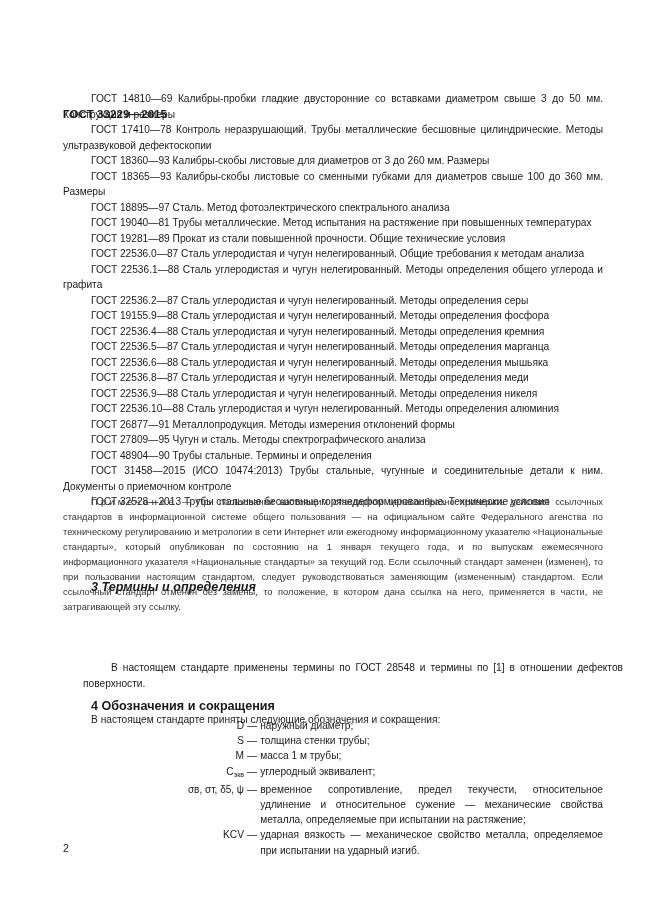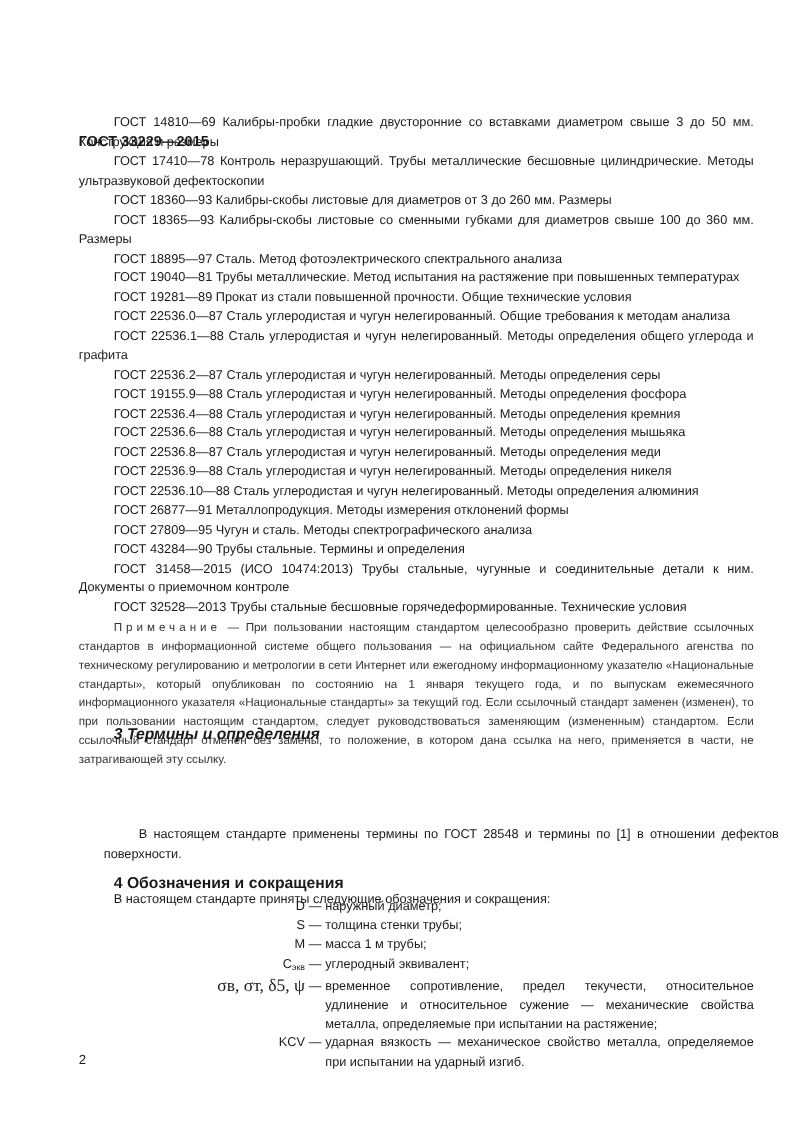--- a/index.html
+++ b/index.html
@@ -14,21 +14,21 @@
   .sec { position:absolute; left:28px; font-weight:bold; font-size:12.6px; }
   .sec3 { top:580px;font-style:italic; }
   .sec4 { top:667px;margin-top:32px; }
   .para3 { position:absolute; top:660px; left:0; width:540px; font-size:10.2px; line-height:15.5px;margin-left:20px; }
   .para4 { position:absolute; top:714px; left:28px; font-size:10.2px; }
   .syms { position:absolute; top:718px; left:0; width:540px; font-size:10.2px; line-height:15.2px; }
   .sym-row { display:flex; }
   .sym-key { width:181px; text-align:right; flex:none; white-space:nowrap; }
   .sym-dash { flex:none; padding:0 3px; }
   .sym-val { flex:1; text-align:justify; }
-  .greek { font-family:Liberation Serif, serif; font-size:14px; }
+  .greek { font-family:Liberation Sans, sans-serif; font-size:10px; }
   sub { font-size:7px; vertical-align:-2px; }
   .pgnum { position:absolute; top:842px; left:0; font-size:10.5px; }
 </style>
 </head>
 <body>
 
 <div class="page">
   <div class="hdr">ГОСТ 33229—2015</div>
 
   <div class="refs">
@@ -37,27 +37,28 @@
     <p class="p">ГОСТ 18360—93 Калибры-скобы листовые для диаметров от 3 до 260 мм. Размеры</p>
     <p class="p">ГОСТ 18365—93 Калибры-скобы листовые со сменными губками для диаметров свыше 100 до 360 мм. Размеры</p>
     <p class="p">ГОСТ 18895—97 Сталь. Метод фотоэлектрического спектрального анализа</p>
     <p class="p">ГОСТ 19040—81 Трубы металлические. Метод испытания на растяжение при повышенных температурах</p>
     <p class="p">ГОСТ 19281—89 Прокат из стали повышенной прочности. Общие технические условия</p>
     <p class="p">ГОСТ 22536.0—87 Сталь углеродистая и чугун нелегированный. Общие требования к методам анализа</p>
     <p class="p">ГОСТ 22536.1—88 Сталь углеродистая и чугун нелегированный. Методы определения общего углерода и графита</p>
     <p class="p">ГОСТ 22536.2—87 Сталь углеродистая и чугун нелегированный. Методы определения серы</p>
     <p class="p">ГОСТ 19155.9—88 Сталь углеродистая и чугун нелегированный. Методы определения фосфора</p>
     <p class="p">ГОСТ 22536.4—88 Сталь углеродистая и чугун нелегированный. Методы определения кремния</p>
+    <p class="p">ГОСТ 22536.5—87 Сталь углеродистая и чугун нелегированный. Методы определения марганца</p>
     <p class="p">ГОСТ 22536.6—88 Сталь углеродистая и чугун нелегированный. Методы определения мышьяка</p>
     <p class="p">ГОСТ 22536.8—87 Сталь углеродистая и чугун нелегированный. Методы определения меди</p>
     <p class="p">ГОСТ 22536.9—88 Сталь углеродистая и чугун нелегированный. Методы определения никеля</p>
     <p class="p">ГОСТ 22536.10—88 Сталь углеродистая и чугун нелегированный. Методы определения алюминия</p>
     <p class="p">ГОСТ 26877—91 Металлопродукция. Методы измерения отклонений формы</p>
     <p class="p">ГОСТ 27809—95 Чугун и сталь. Методы спектрографического анализа</p>
-    <p class="p">ГОСТ 43284—90 Трубы стальные. Термины и определения</p>
+    <p class="p">ГОСТ 48904—90 Трубы стальные. Термины и определения</p>
     <p class="p">ГОСТ 31458—2015 (ИСО 10474:2013) Трубы стальные, чугунные и соединительные детали к ним. Документы о приемочном контроле</p>
     <p class="p">ГОСТ 32528—2013 Трубы стальные бесшовные горячедеформированные. Технические условия</p>
   </div>
 
   <div class="note">
     <p class="p"><span class="note-lbl">Примечание</span> <span>— При пользовании настоящим стандартом целесообразно проверить действие ссылочных стандартов в информационной системе общего пользования — на официальном сайте Федерального агенства по техническому регулированию и метрологии в сети Интернет или ежегодному информационному указателю «Национальные стандарты», который опубликован по состоянию на 1 января текущего года, и по выпускам ежемесячного информационного указателя «Национальные стандарты» за текущий год. Если ссылочный стандарт заменен (изменен), то при пользовании настоящим стандартом, следует руководствоваться заменяющим (измененным) стандартом. Если ссылочный стандарт отменен без замены, то положение, в котором дана ссылка на него, применяется в части, не затрагивающей эту ссылку.</span></p>
   </div>
 
   <div class="sec sec3">3  Термины и определения</div>
   <div class="para3">

